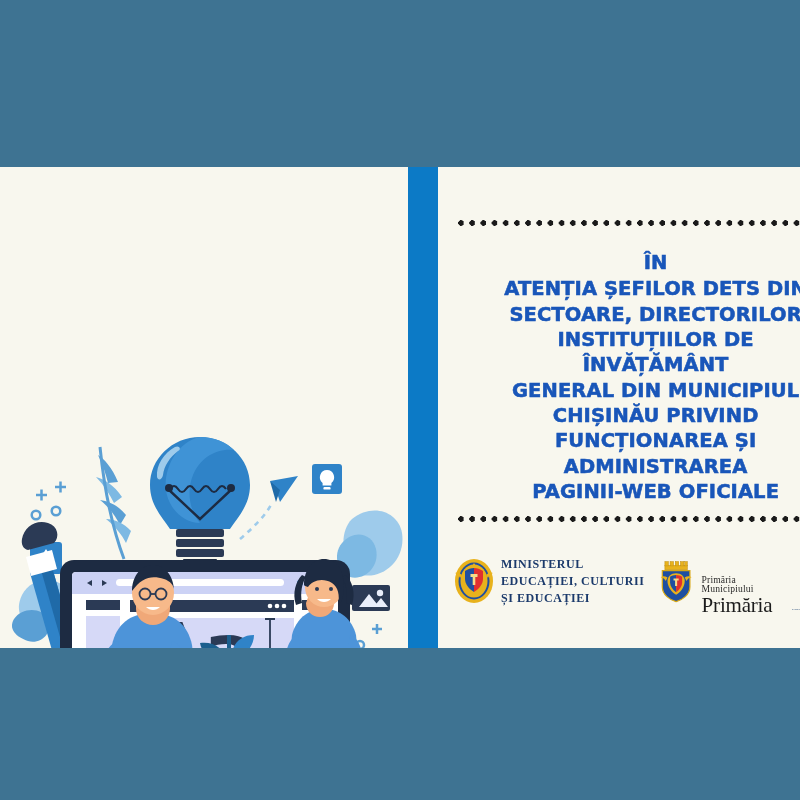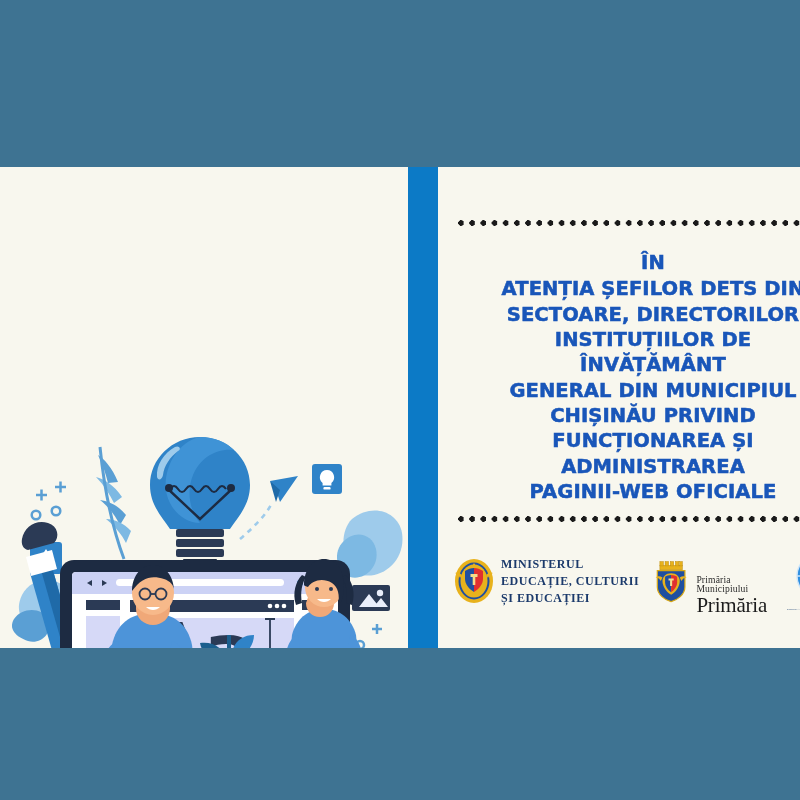--- a/index.html
+++ b/index.html
@@ -353,21 +353,21 @@
             <path d="M20 8 c7 0 12 5 12 11 c0 8 -6 14 -12 17 c-6 -3 -12 -9 -12 -17 c0 -6 5 -11 12 -11 Z" fill="#e8b21c"></path>
             <path d="M20 10 l0 24 c-5 -3 -9 -8 -9 -13 l0 -8 c3 -2 6 -3 9 -3 Z" fill="#1f4fa0"></path>
             <path d="M20 10 l0 24 c5 -3 9 -8 9 -13 l0 -8 c-3 -2 -6 -3 -9 -3 Z" fill="#e03030"></path>
             <path d="M16.5 16 h7 v3 h-2.2 v8 h-2.6 v-8 h-2.2 Z" fill="#f4dd8a"></path>
             <path d="M8 17 c-3 -3 -5 -3 -7 -2 c3 1 4 3 5 5 Z" fill="#e8b21c"></path>
             <path d="M32 17 c3 -3 5 -3 7 -2 c-3 1 -4 3 -5 5 Z" fill="#e8b21c"></path>
             <path d="M20 5 l2 3 h-4 Z" fill="#e8b21c"></path>
           </svg>
           <div class="min-text">
             <span>MINISTERUL</span>
-            <span>EDUCAȚIE, CULTURII</span>
+            <span>EDUCAȚIEI, CULTURII</span>
             <span>ȘI EDUCAȚIEI</span>
           </div>
         </div>
 
         <div class="logo">
           <svg width="42" height="50" viewBox="0 0 42 50">
 
             <g fill="#e8b21c" stroke="#c08f10" stroke-width="0.6">
               <rect x="8" y="7" width="26" height="5"></rect>
               <rect x="8" y="2.5" width="4" height="5"></rect>

